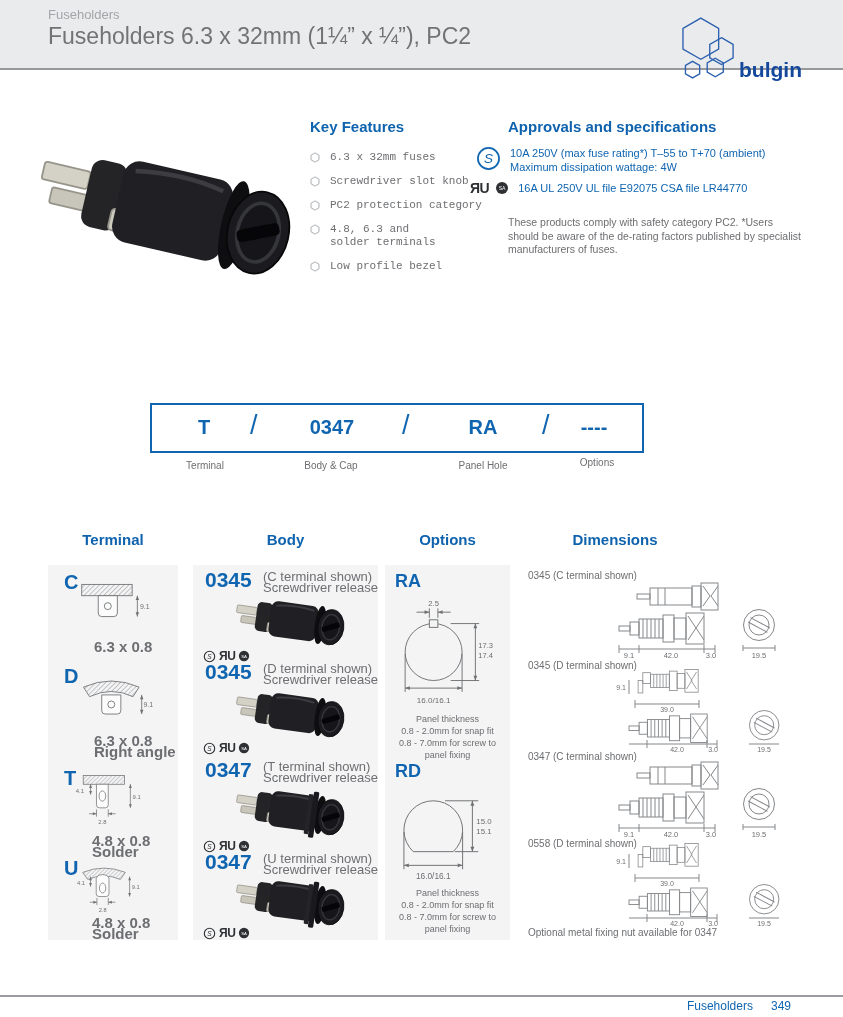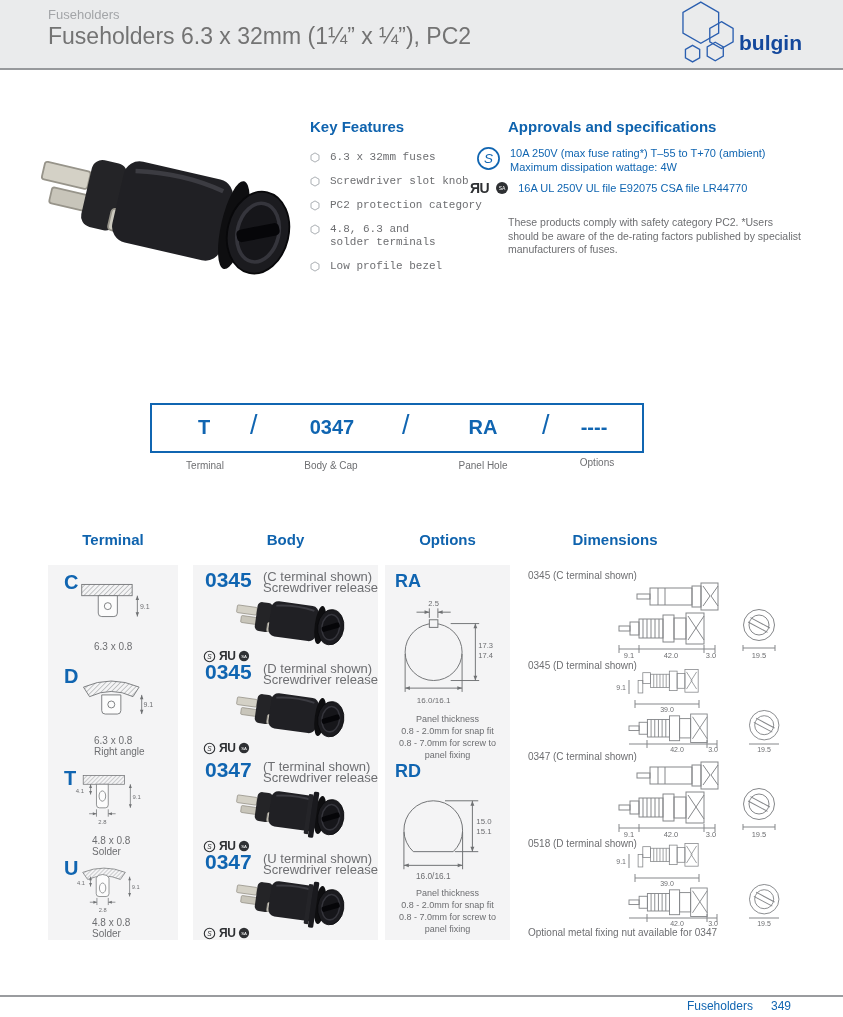--- a/index.html
+++ b/index.html
@@ -2,42 +2,42 @@
 <html><head>
 <meta charset="utf-8">
 <style>
   html,body{margin:0;padding:0;background:#fff;}
   .page{position:relative;width:843px;height:1017px;background:#fff;font-family:"Liberation Sans",sans-serif;overflow:hidden;}
   .abs{position:absolute;}
   svg text{font-family:"Liberation Sans",sans-serif;}
   .hdr{left:0;top:0;width:843px;height:70px;background:#eaebec;border-bottom:2px solid #97999c;box-sizing:border-box;}
   .crumb{left:48px;top:7px;font-size:13px;color:#a3a5a8;}
   .title{left:48px;top:23px;font-size:23px;color:#737373;white-space:nowrap;}
-  .logo{left:676px;top:0;display:flex;align-items:center;}
+  .logo{left:676px;top:16px;display:flex;align-items:flex-end;}
   .brand{font-size:21px;font-weight:bold;color:#14489c;margin-left:1px;margin-top:20px;}
   .sechead{font-size:15px;font-weight:bold;color:#0f63ae;}
   .kf{left:310px;top:118px;width:172px;}
   .kf-list{margin-top:16px;}
   .kf-item{display:flex;gap:10px;font-size:11px;color:#6d6e71;line-height:13px;margin-bottom:11px;font-family:Liberation Mono, monospace;}
   .kf-item svg{flex:0 0 auto;margin-top:1px;}
   .appr{left:472px;top:118px;width:340px;}
   .appr .sechead{margin-left:36px;}
   .spec1{left:476px;top:146px;display:flex;gap:9px;}
   .spec1 .txt, .spec2 .txt{font-size:11px;line-height:14px;color:#1065b1;}
   .spec2{left:470px;top:181px;display:flex;gap:6px;align-items:flex-start;}
   .ulmark{font-weight:800;color:#2e3033;letter-spacing:-0.5px;font-size:14px;line-height:14px;}
   .para{font-size:10.5px;line-height:13.5px;color:#6d6e71;}
   .pnbox{left:150px;top:403px;width:494px;height:50px;border:2px solid #1065b1;box-sizing:border-box;}
   .pnval{top:11px;font-size:20px;font-weight:bold;color:#1065b1;text-align:center;position:absolute;}
   .pnslash{top:5px;font-size:27px;color:#1065b1;position:absolute;font-weight:400;}
   .pnlab{font-size:10px;color:#6d6e71;text-align:center;}
   .colhead{top:531px;font-size:15px;font-weight:bold;color:#0f63ae;text-align:center;}
   .panel{top:565px;height:375px;background:#f4f4f5;}
   .tcode{font-size:20px;font-weight:bold;color:#1065b1;}
-  .cap{font-size:10px;color:#6d6e71;line-height:11px;}
+  .cap{font-size:15px;color:#6d6e71;line-height:11px;font-weight:bold;}
   .bcode{font-size:21px;font-weight:bold;color:#1065b1;line-height:21px;}
   .bnote{font-size:13px;color:#6d6e71;line-height:11px;}
   .appricons{display:flex;align-items:center;gap:3px;}
   .appricons .ulmark{font-size:12px;}
   .ocode{font-size:18px;font-weight:bold;color:#1065b1;}
   .onote{font-size:9px;color:#6d6e71;line-height:12px;text-align:center;width:125px;}
   .dlabel{font-size:10px;color:#6d6e71;}
   .dnote{font-size:10px;color:#6d6e71;}
   .frule{left:0;top:995px;width:843px;border-top:2px solid #9a9c9f;}
   .ftext{right:52px;top:999px;display:flex;gap:18px;font-size:12px;color:#1065b1;}
@@ -526,21 +526,21 @@
     <text x="136" y="77" text-anchor="middle" font-size="7.5" fill="#6d6e71">3.0</text>
     <use href="#fv-circle" x="168" y="28"></use>
     <g stroke="#85878a">
         <line x1="168" y1="64" x2="168" y2="70"></line>
         <line x1="200" y1="64" x2="200" y2="70"></line>
         <line x1="168" y1="67" x2="200" y2="67"></line>
       </g>
     <text x="184" y="77" text-anchor="middle" font-size="7.5" fill="#6d6e71">19.5</text>
   </svg>
 
-  <div class="abs dlabel" style="left:528px;top:838px">0518 (D terminal shown)</div>
+  <div class="abs dlabel" style="left:528px;top:838px">0558 (D terminal shown)</div>
   <svg class="abs" style="left:565px;top:842px" width="225" height="84" viewBox="0 0 225 84">
     <g transform="translate(70,0) scale(0.78)">
         <use href="#sv-rangle"></use>
       </g>
     <g stroke="#85878a">
         <line x1="64" y1="12" x2="64" y2="26"></line>
       </g>
     <text x="61" y="22" text-anchor="end" font-size="7" fill="#6d6e71">9.1</text>
     <g stroke="#85878a">
         <line x1="70" y1="36" x2="134" y2="36"></line>

